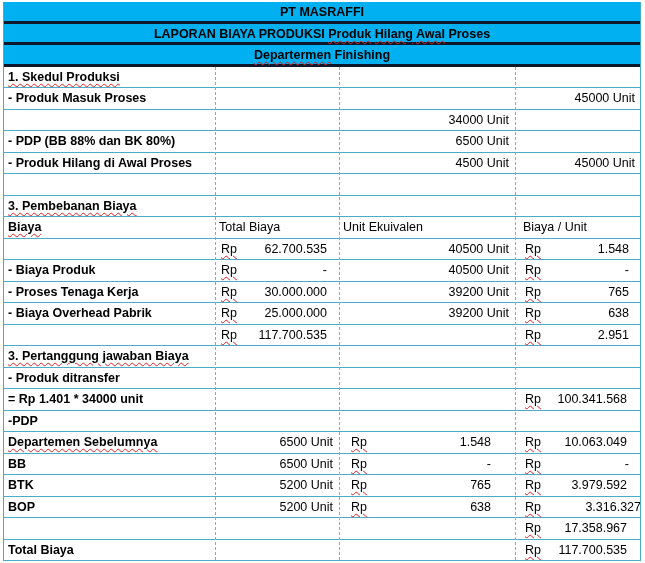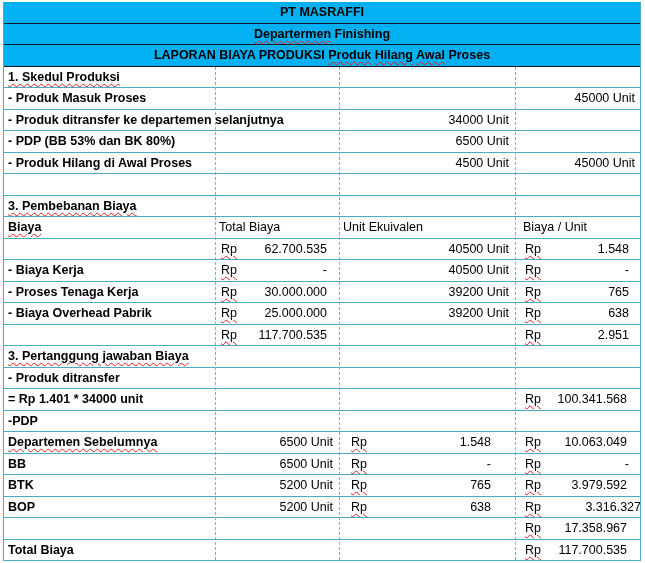--- a/index.html
+++ b/index.html
@@ -1,20 +1,20 @@
 <!DOCTYPE html>
 <html><head>
 <meta charset="utf-8">
 <style>
   html, body { margin:0; padding:0; background:#ffffff; }
   body { width:645px; height:563px; position:relative; overflow:hidden;
          font-family:"Liberation Sans", "DejaVu Sans", sans-serif; font-size:12.5px; color:#000; }
   .sheet { position:absolute; left:3px; top:2px; width:638px; }
   .row { position:relative; height:21.5px; border-bottom:1px solid #4bacc6; box-sizing:border-box; }
-  .row.hdr { background:#00b0f0; border-bottom:1px solid #0f172a; }
+  .row.hdr { background:#00b0f0; border-bottom:3px solid #0f172a; }
   .row.hdr .full { position:absolute; left:0; right:0; top:0; bottom:0; text-align:center;
                    line-height:20px; font-weight:bold; }
   .sheet-frame { position:absolute; left:3px; top:2px; width:638px; height:558px;
                  border-left:1px solid #4bacc6; border-right:1px solid #4bacc6; box-sizing:border-box;
                  pointer-events:none; }
   .vline { position:absolute; top:67px; height:493px; border-left:1px dashed #8fa8bf; pointer-events:none; }
   .c { position:absolute; top:0; bottom:0; line-height:20px; white-space:nowrap; overflow:visible; }
   .b { font-weight:bold; }
   .sq { text-decoration:underline wavy #e02020; text-decoration-thickness:1px; text-underline-offset:2px; }
   .r { text-align:right; }
@@ -25,41 +25,40 @@
 </style>
 </head>
 <body>
 
 <div class="sheet">
 
   <div class="row hdr">
     <div class="full">PT MASRAFFI</div>
   </div>
   <div class="row hdr">
+    <div class="full"><span>LAPORAN BIAYA PRODUKSI </span><span class="sq">Produk</span> <span class="sq">Hilang</span> <span class="sq">Awal</span> <span>Proses</span></div>
+  </div>
+  <div class="row hdr">
     <div class="full"><span class="sq">Departermen</span> <span>Finishing</span></div>
-  </div>
-  <div class="row hdr">
-    <div class="full"><span>LAPORAN BIAYA PRODUKSI </span><span class="sq">Produk</span> <span class="sq">Hilang</span> <span class="sq">Awal</span> <span>Proses</span></div>
   </div>
 
   <div class="row">
     <div class="c col1 b sq">1. Skedul Produksi</div>
   </div>
   <div class="row">
     <div class="c col1 b">- Produk Masuk Proses</div>
     <div class="c col3 r"></div>
     <div class="c col4 r" style="padding-right:6px;box-sizing:border-box">45000  Unit</div>
   </div>
   <div class="row">
-    <div class="c col1 b">- Produk ditransfer ke departemen selanjutnya</div>
     <div class="c col3 r" style="padding-right:6px;box-sizing:border-box">34000  Unit</div>
     <div class="c col4 r"></div>
   </div>
   <div class="row">
-    <div class="c col1 b">- PDP (BB 53%  dan BK 80%)</div>
+    <div class="c col1 b">- PDP (BB 88%  dan BK 80%)</div>
     <div class="c col3 r" style="padding-right:6px;box-sizing:border-box">6500  Unit</div>
     <div class="c col4 r"></div>
   </div>
   <div class="row">
     <div class="c col1 b">- Produk Hilang di Awal Proses</div>
     <div class="c col3 r" style="padding-right:6px;box-sizing:border-box">4500  Unit</div>
     <div class="c col4 r" style="padding-right:6px;box-sizing:border-box">45000  Unit</div>
   </div>
   <div class="row"></div>
 
@@ -78,21 +77,21 @@
         <span class="sq" style="position:absolute;left:6px">Rp</span>
         <span style="position:absolute;right:12px">62.700.535</span>
       </div>
     <div class="c col3 r" style="padding-right:6px;box-sizing:border-box">40500  Unit</div>
     <div class="c col4">
         <span class="sq" style="position:absolute;left:10px">Rp</span>
         <span style="position:absolute;right:12px">1.548</span>
       </div>
   </div>
   <div class="row">
-    <div class="c col1 b">- Biaya Kerja</div>
+    <div class="c col1 b">- Biaya Produk</div>
     <div class="c col2">
         <span class="sq" style="position:absolute;left:6px">Rp</span>
         <span style="position:absolute;right:12px">-</span>
       </div>
     <div class="c col3 r" style="padding-right:6px;box-sizing:border-box">40500  Unit</div>
     <div class="c col4">
         <span class="sq" style="position:absolute;left:10px">Rp</span>
         <span style="position:absolute;right:12px">-</span>
       </div>
   </div>

